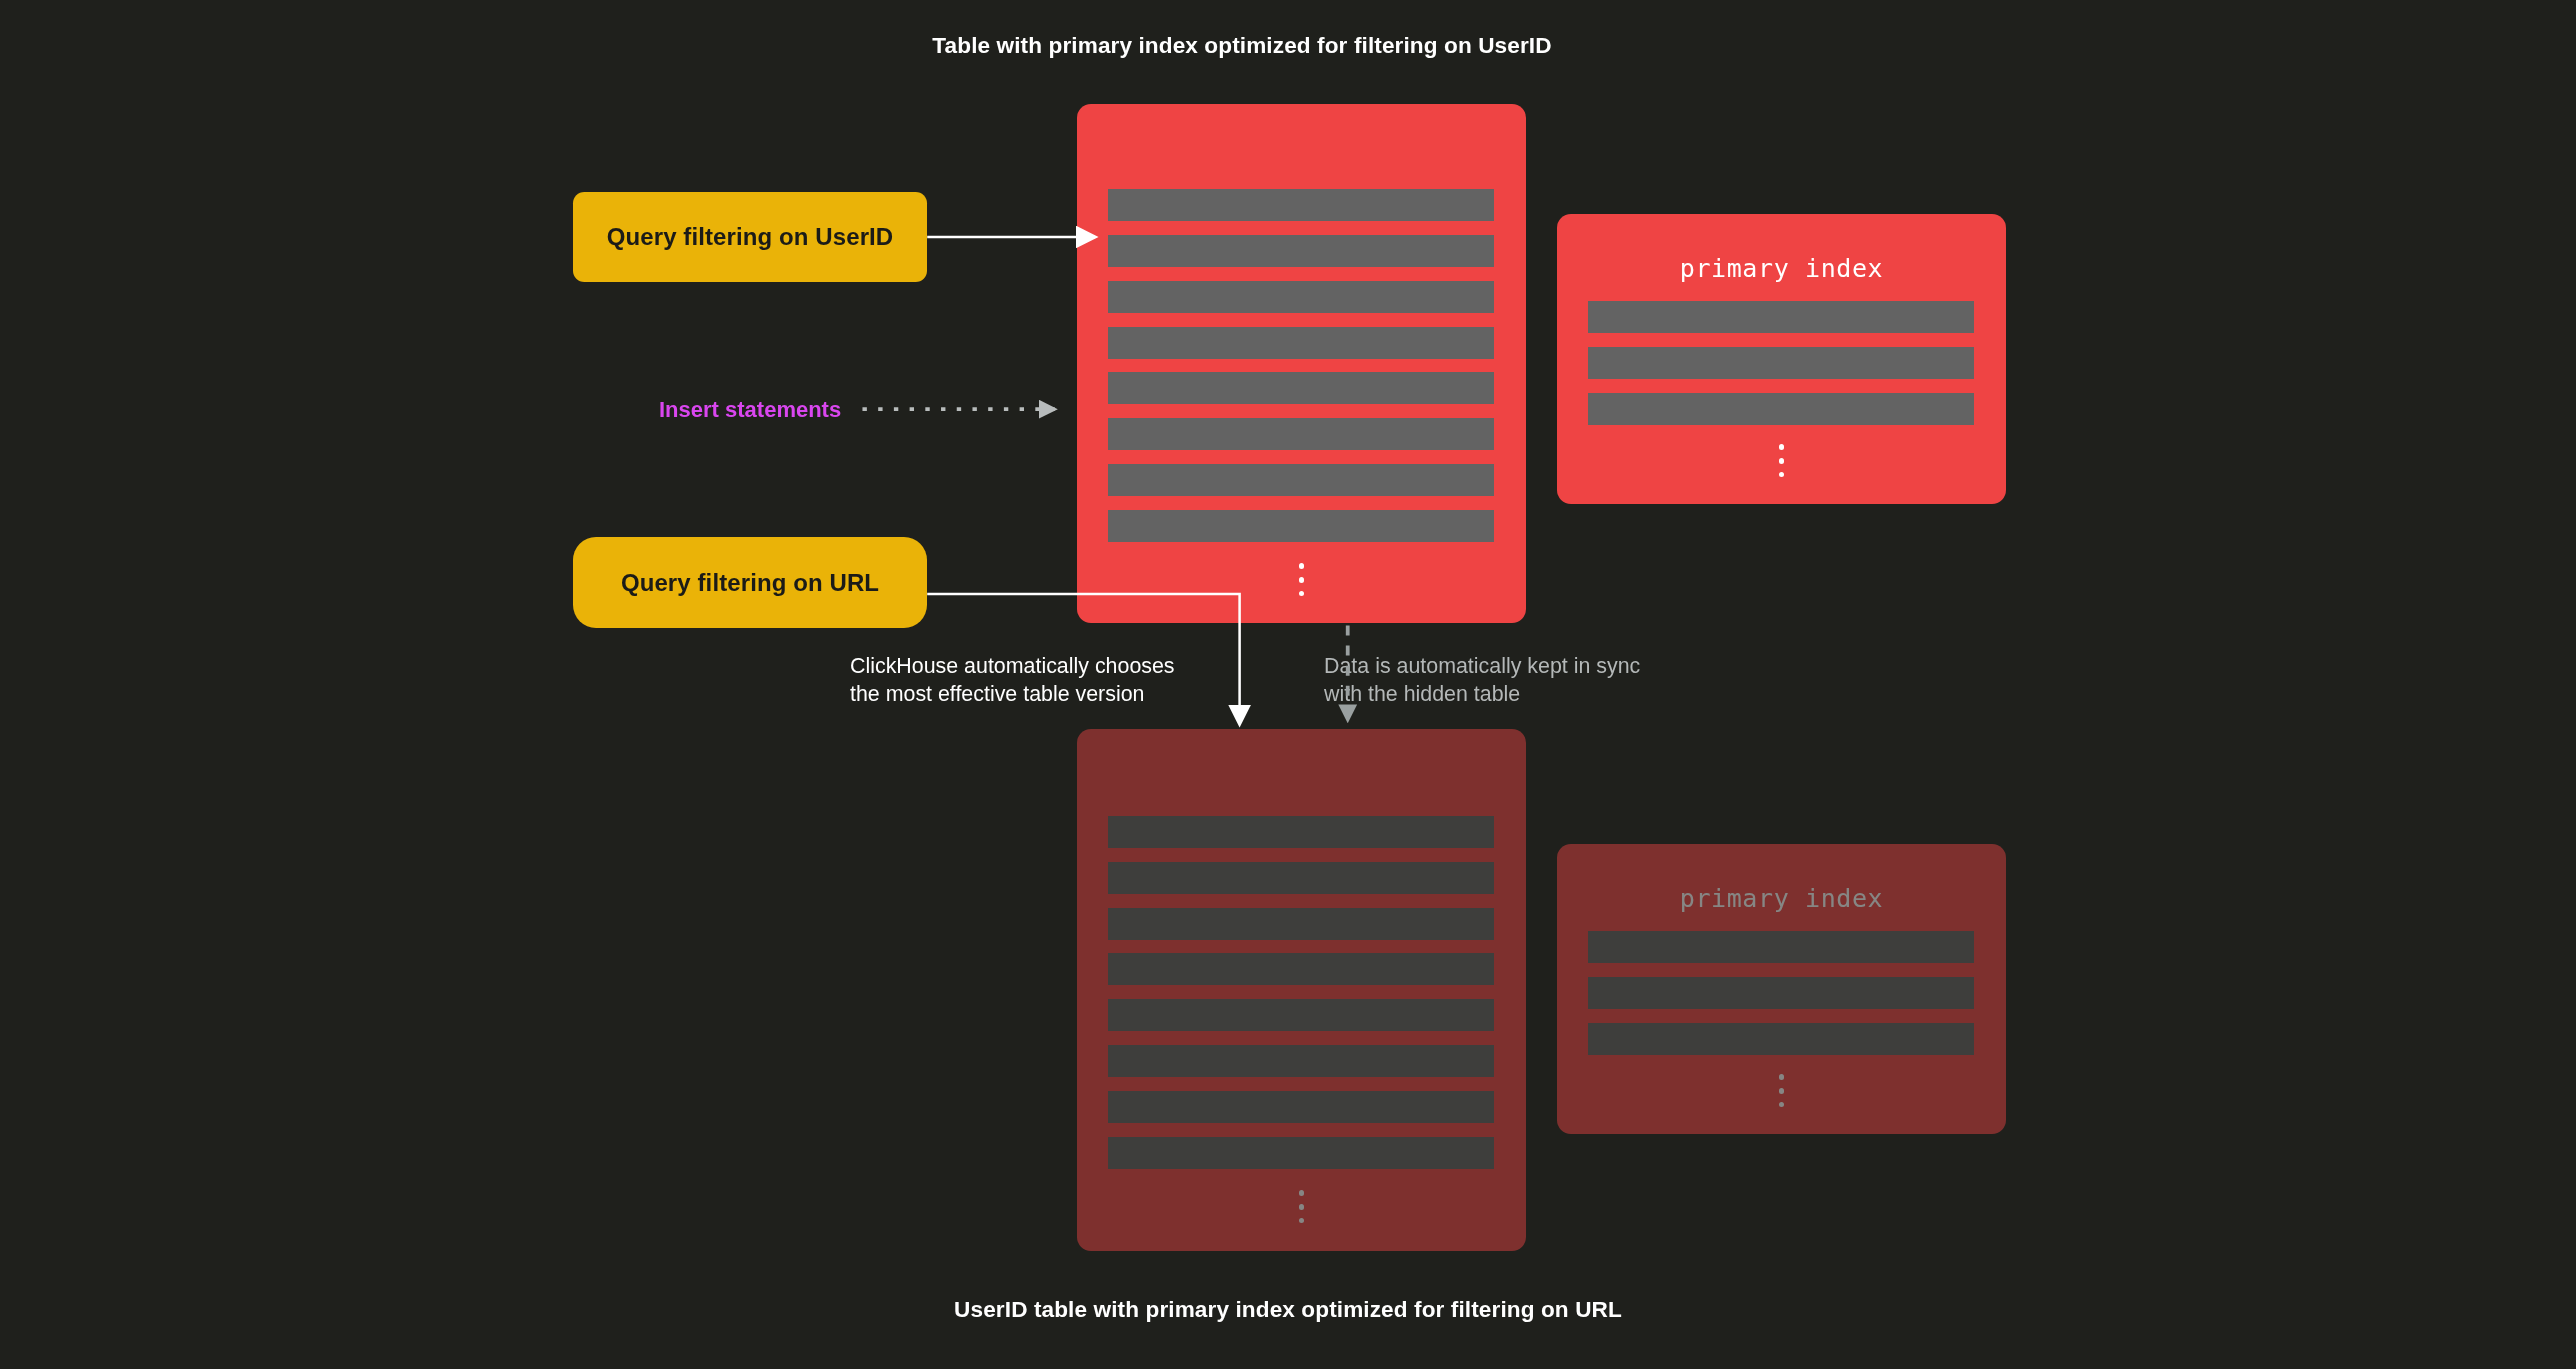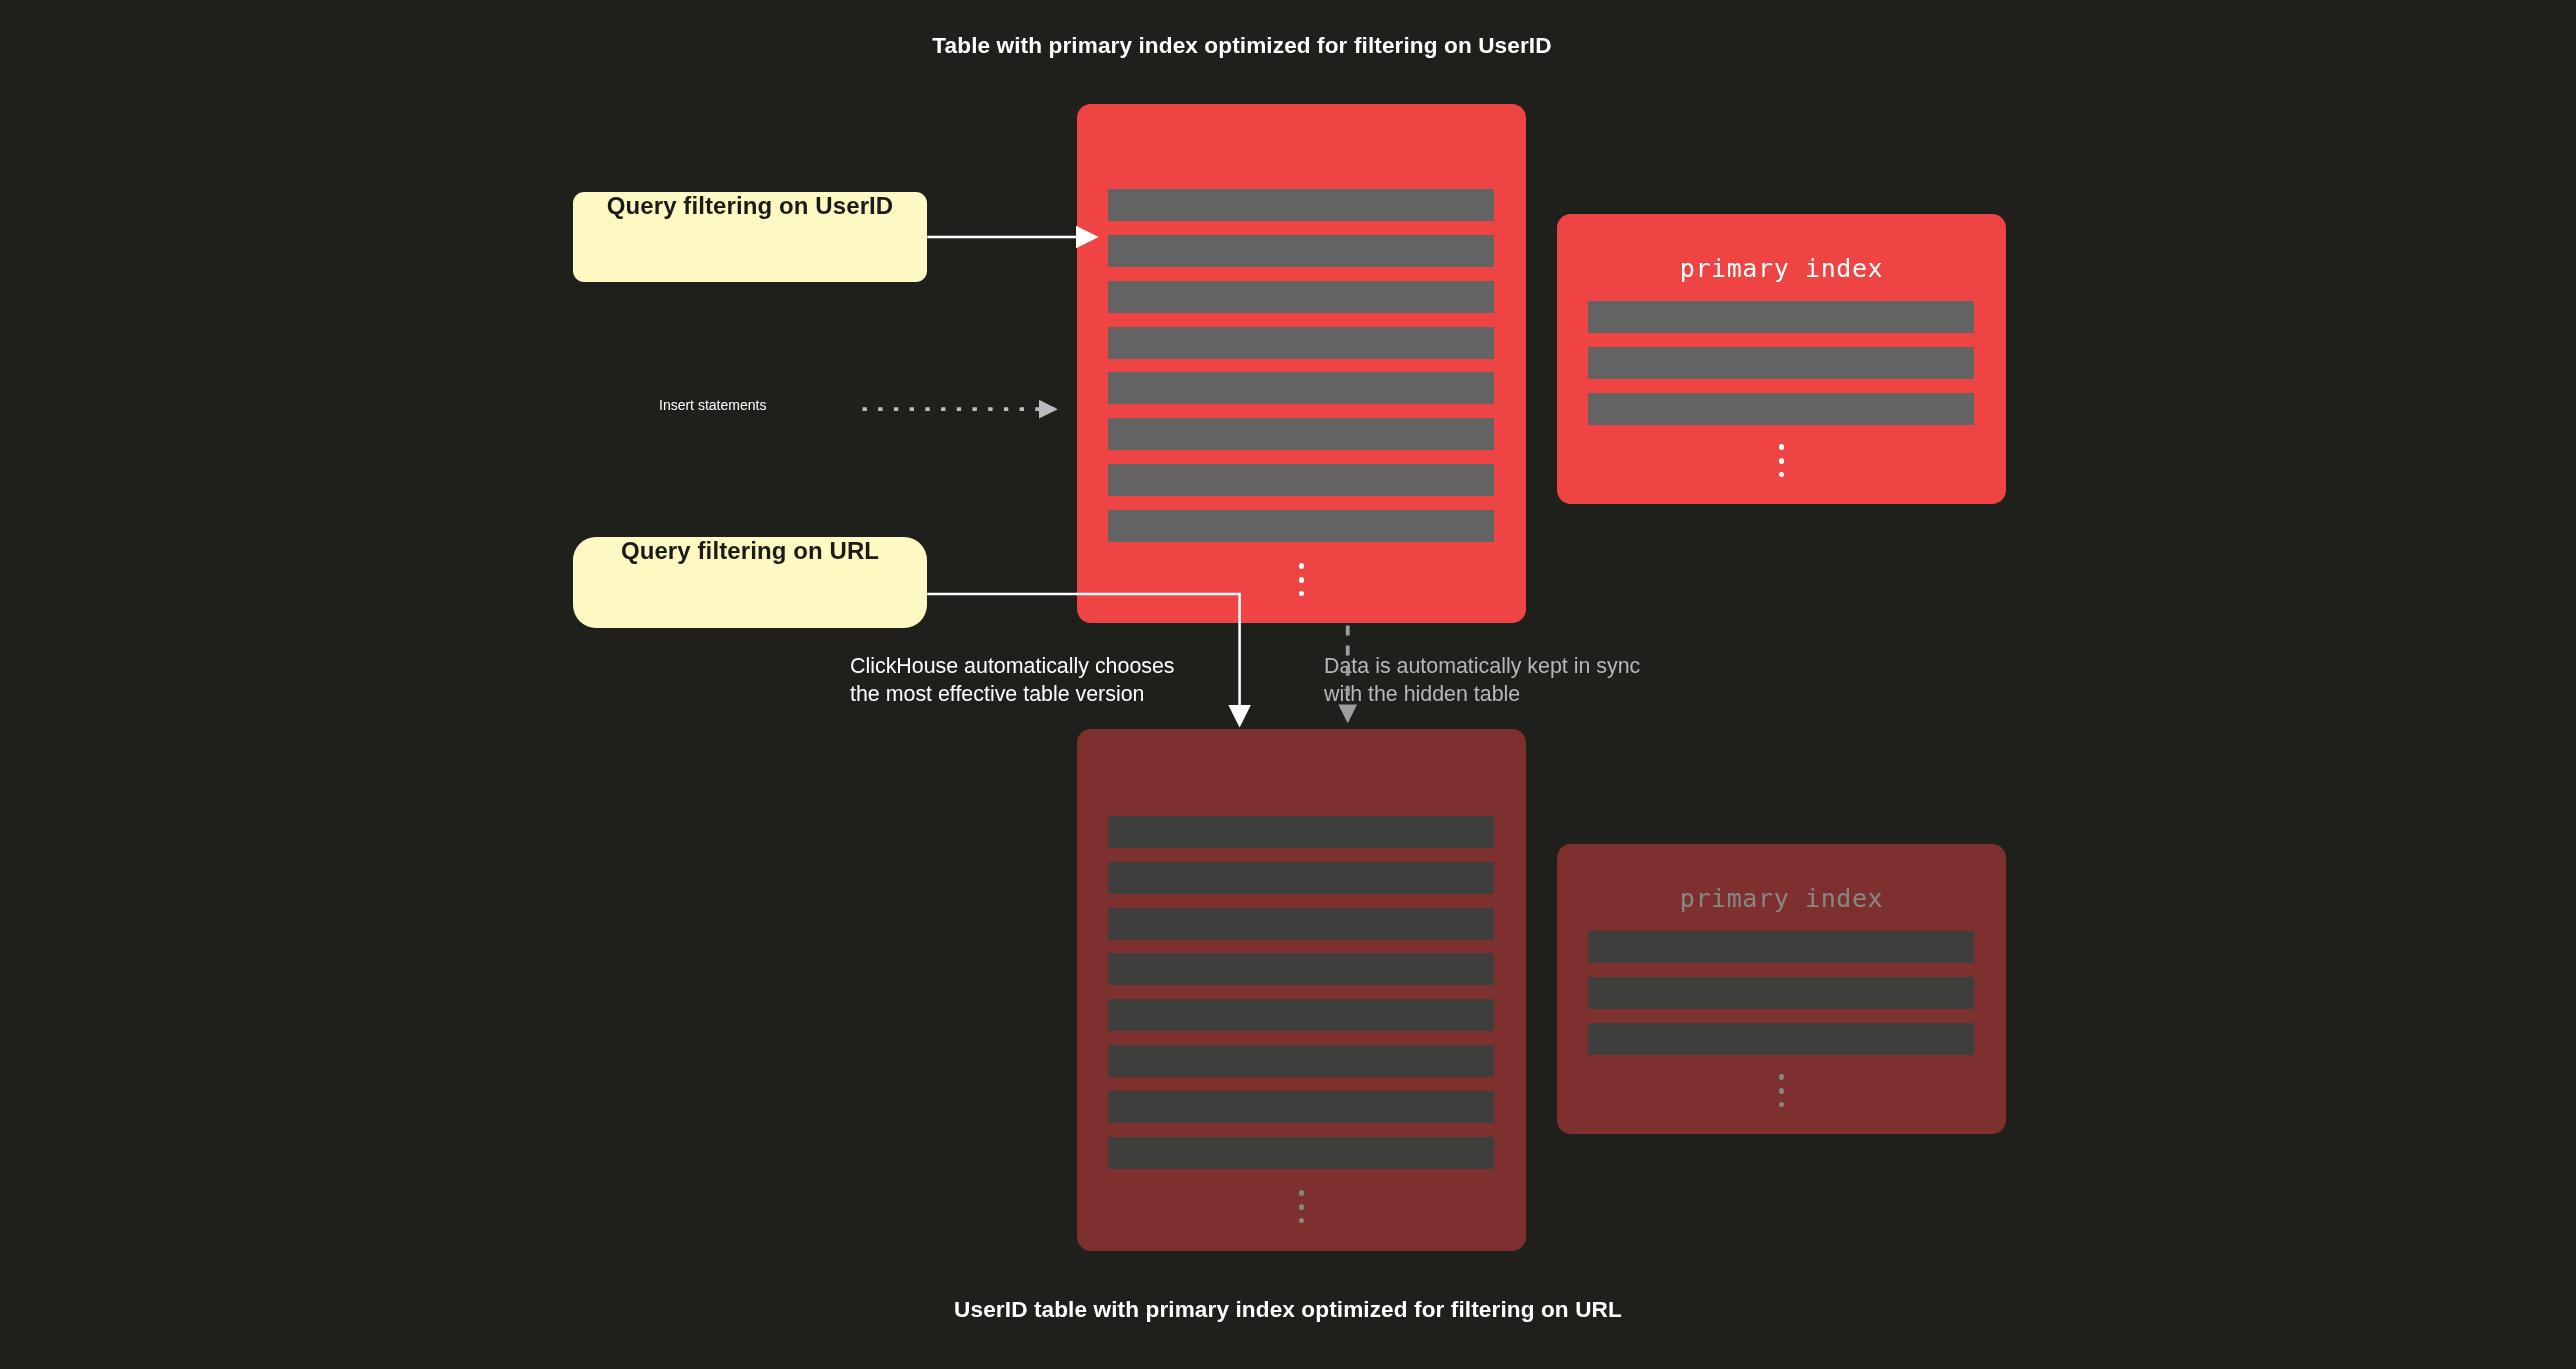--- a/index.html
+++ b/index.html
@@ -75,24 +75,24 @@
     display: block;
     width: 5.7px;
     height: 5.7px;
     border-radius: 50%;
     background: #ffffff;
   }
 
   
   .callout {
     position: absolute;
-    background: #fef9c3;
+    background: #eab308;
     border-radius: 11.3px;
     display: flex;
-    align-items: flex-start;
+    align-items: center;
     justify-content: center;
   }
   .callout span {
     color: #1b1b18;
     font-weight: bold;
     font-size: 24px;
     white-space: nowrap;
     letter-spacing: 0.1px;
   }
 
@@ -102,23 +102,23 @@
     font-weight: normal;
     font-size: 21.4px;
     line-height: 1.33;
     white-space: pre-line;
   }
   .annot.white { color: #ffffff; }
   .annot.grey  { color: #b4b8b8; }
 
   .annot-label {
     position: absolute;
-    font-weight: normal;
-    font-size: 14px;
-    color: #ffffff;
+    font-weight: bold;
+    font-size: 22px;
+    color: #d946ef;
     white-space: nowrap;
   }
 
   svg.overlay {
     position: absolute;
     left: 0; top: 0;
     width: 2576px;
     height: 1369px;
     overflow: visible;
     pointer-events: none;

